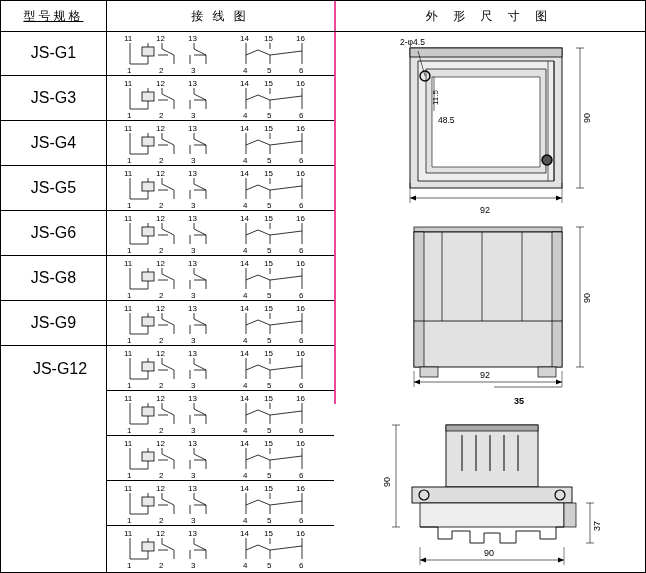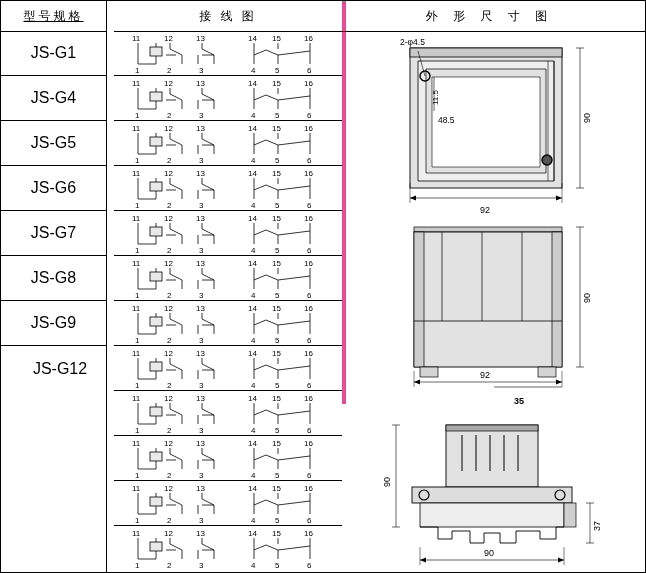--- a/index.html
+++ b/index.html
@@ -1,19 +1,19 @@
 <!DOCTYPE html>
 <html><head>
 <meta charset="utf-8">
 <style>
   html,body{margin:0;padding:0;background:#ffffff;}
   body{width:646px;height:573px;font-family:"Liberation Sans","DejaVu Sans",sans-serif;color:#000;}
   .page{position:relative;width:646px;height:573px;box-sizing:border-box;border:1px solid #000;}
   .col-model{position:absolute;left:0;top:0;width:105px;height:571px;border-right:1px solid #000;text-decoration:underline;}
-  .col-wiring{position:absolute;left:113px;top:0;width:228px;height:403px;border-right:4px solid #ec4899;}
+  .col-wiring{position:absolute;left:105px;top:0;width:228px;height:403px;border-right:2px solid #ec4899;}
   .col-dim{position:absolute;left:333px;top:0;width:311px;height:571px;border-radius:22px;}
   .hdr{height:30px;border-bottom:1px solid #000;display:flex;align-items:center;justify-content:center;font-size:12px;letter-spacing:3px;}
   .hdr.dim{letter-spacing:6px;}
   .rows{position:absolute;left:0;top:30px;width:100%;}
   .row{height:45px;border-bottom:1px solid #000;display:flex;align-items:center;justify-content:center;font-size:16px;box-sizing:border-box;}
   .row:last-child{border-bottom:none;margin-left:13px;}
   .wrow{height:45px;border-bottom:1px solid #000;box-sizing:border-box;position:relative;padding-left:46px;}
   .wrow:last-child{border-bottom:none;}
   .wrow svg{position:absolute;left:0;top:0;}
   .dimwrap{position:absolute;left:333px;top:30px;width:342px;height:541px;}
@@ -22,24 +22,24 @@
 </style>
 </head>
 <body>
 
 <div class="page">
 
   <div class="col-model">
     <div class="hdr">型号规格</div>
     <div class="rows">
       <div class="row">JS-G1</div>
+      <div class="row">JS-G3</div>
       <div class="row">JS-G4</div>
       <div class="row">JS-G5</div>
       <div class="row">JS-G6</div>
-      <div class="row">JS-G7</div>
       <div class="row">JS-G8</div>
       <div class="row">JS-G9</div>
       <div class="row">JS-G12</div>
     </div>
   </div>
 
   <div class="col-wiring">
     <div class="hdr">接 线 图</div>
     <div class="rows">
 

